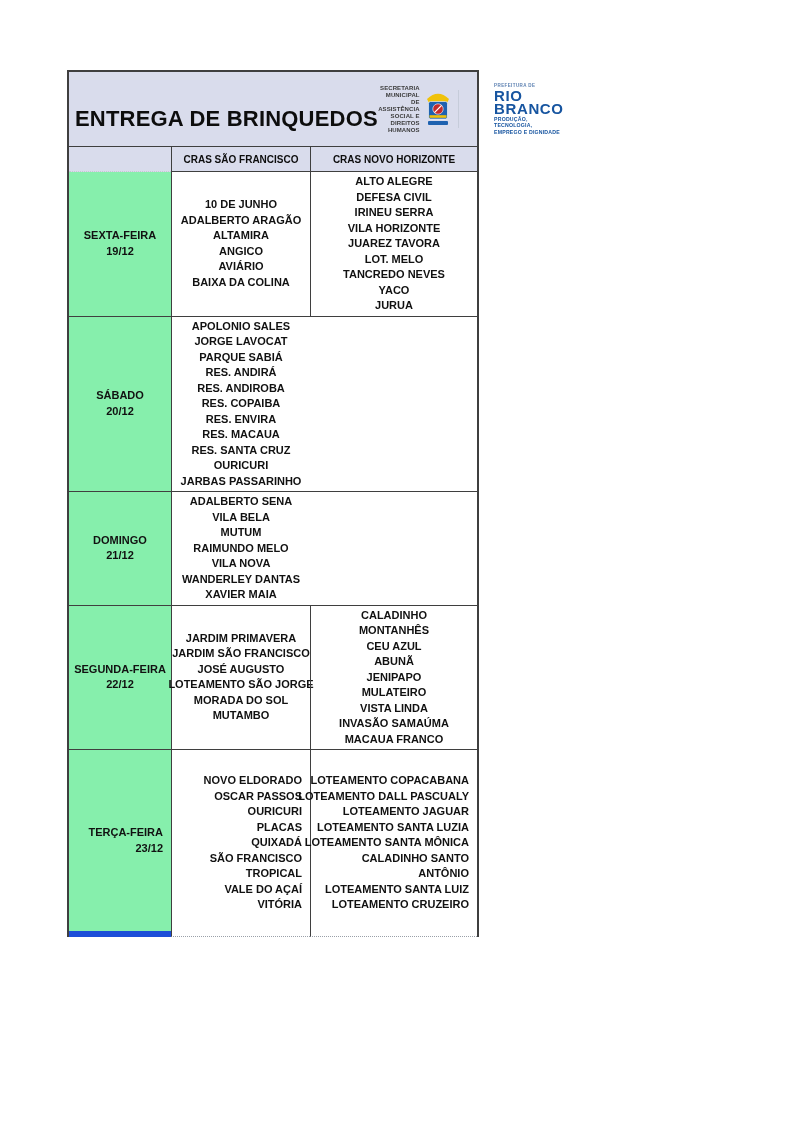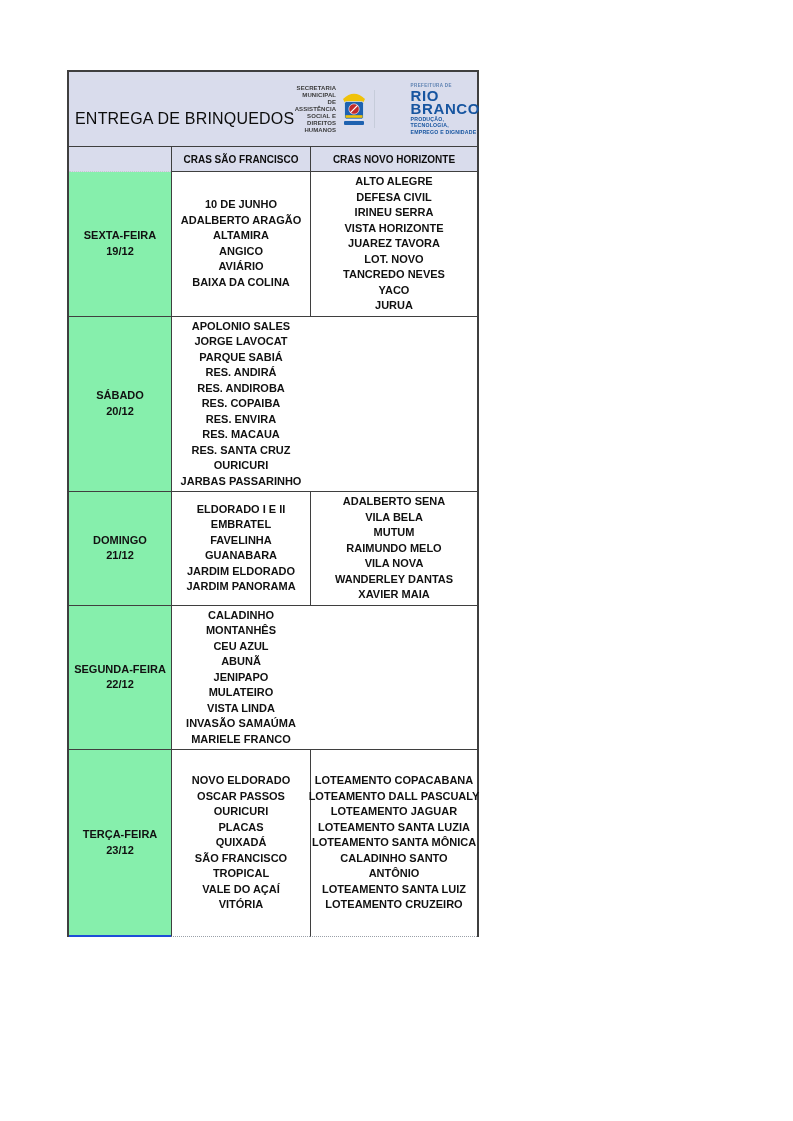--- a/index.html
+++ b/index.html
@@ -17,21 +17,21 @@
   }
 
   
   .title-block {
     height:75px; background:#d9dcec;
     border-bottom:1px solid #3f3f3f;
     display:flex; align-items:center; justify-content:space-between;
     padding:0 3px 0 6px; box-sizing:border-box;
   }
   .doc-title {
-    font-size:16px; font-weight:400; color:#0d0d0d;
+    font-size:22px; font-weight:700; color:#0d0d0d;
     letter-spacing:0.2px; white-space:nowrap;margin-top:20px;
   }
   .logo-group { display:flex; align-items:center; }
   .secretaria {
     text-align:right; font-size:6px; font-weight:700;
     color:#3a3a3a; line-height:7px; margin-right:4px; letter-spacing:0.1px;
   }
   .crest { margin-right:4px; }
   .crest svg { display:block; }
   .logo-divider { width:1px; height:38px; background:#c6ccda; margin:0 4px 0 2px; }
@@ -55,22 +55,22 @@
   .header-row .cell:first-child { border-bottom:1px dotted #c4c8d2; }
   .header-label { font-size:10px; font-weight:700; color:#0d0d0d; white-space:nowrap; }
 
   .trow { background:#ffffff; }
   .trow + .trow { border-top:1px solid #3f3f3f; }
   .day-cell { background:#86efac; }
   .line {
     font-size:11px; font-weight:700; color:#111111;
     line-height:15.5px; white-space:nowrap;
   }
-  .trow:last-child .cell { border-bottom:1px dotted #9aa0a8; }
-  .trow:last-child .day-cell { border-bottom:2px solid #1d4ed8; }
+  .trow:last-child .cell { border-bottom:1px dotted #9aa0a8;align-items:flex-end; }
+  .trow:last-child .day-cell { border-bottom:6px solid #1d4ed8; }
 </style>
 </head>
 <body>
 
 <div class="sheet">
   <div class="table">
 
     <div class="title-block">
       <div class="doc-title">ENTREGA DE BRINQUEDOS</div>
 
@@ -127,23 +127,23 @@
             <div class="line">ADALBERTO ARAGÃO</div>
             <div class="line">ALTAMIRA</div>
             <div class="line">ANGICO</div>
             <div class="line">AVIÁRIO</div>
             <div class="line">BAIXA DA COLINA</div>
           </div>
           <div class="cell list-cell">
             <div class="line">ALTO ALEGRE</div>
             <div class="line">DEFESA CIVIL</div>
             <div class="line">IRINEU SERRA</div>
-            <div class="line">VISTA HORIZONTE</div>
+            <div class="line">VILA HORIZONTE</div>
             <div class="line">JUAREZ TAVORA</div>
-            <div class="line">LOT. NOVO</div>
+            <div class="line">LOT. MELO</div>
             <div class="line">TANCREDO NEVES</div>
             <div class="line">YACO</div>
             <div class="line">JURUA</div>
           </div>
         </div>
         <div class="trow" style="min-height: 173px;">
           <div class="cell day-cell">
             <div class="line">SÁBADO</div>
             <div class="line">20/12</div>
           </div>
@@ -160,52 +160,52 @@
             <div class="line">OURICURI</div>
             <div class="line">JARBAS PASSARINHO</div>
           </div>
         </div>
         <div class="trow" style="min-height: 112px;">
           <div class="cell day-cell">
             <div class="line">DOMINGO</div>
             <div class="line">21/12</div>
           </div>
           <div class="cell list-cell">
-            <div class="line">ELDORADO I E II</div>
-            <div class="line">EMBRATEL</div>
-            <div class="line">FAVELINHA</div>
-            <div class="line">GUANABARA</div>
-            <div class="line">JARDIM ELDORADO</div>
-            <div class="line">JARDIM PANORAMA</div>
-          </div>
-          <div class="cell list-cell">
             <div class="line">ADALBERTO SENA</div>
             <div class="line">VILA BELA</div>
             <div class="line">MUTUM</div>
             <div class="line">RAIMUNDO MELO</div>
             <div class="line">VILA NOVA</div>
             <div class="line">WANDERLEY DANTAS</div>
             <div class="line">XAVIER MAIA</div>
           </div>
         </div>
         <div class="trow" style="min-height: 140px;">
           <div class="cell day-cell">
             <div class="line">SEGUNDA-FEIRA</div>
             <div class="line">22/12</div>
+          </div>
+          <div class="cell list-cell">
+            <div class="line">JARDIM PRIMAVERA</div>
+            <div class="line">JARDIM SÃO FRANCISCO</div>
+            <div class="line">JOSÉ AUGUSTO</div>
+            <div class="line">LOTEAMENTO SÃO JORGE</div>
+            <div class="line">MORADA DO SOL</div>
+            <div class="line">MUTAMBO</div>
           </div>
           <div class="cell list-cell">
             <div class="line">CALADINHO</div>
             <div class="line">MONTANHÊS</div>
             <div class="line">CEU AZUL</div>
             <div class="line">ABUNÃ</div>
             <div class="line">JENIPAPO</div>
             <div class="line">MULATEIRO</div>
             <div class="line">VISTA LINDA</div>
             <div class="line">INVASÃO SAMAÚMA</div>
-            <div class="line">MARIELE FRANCO</div>
+            <div class="line">MACAUA FRANCO</div>
           </div>
         </div>
         <div class="trow" style="min-height: 187px;">
           <div class="cell day-cell">
             <div class="line">TERÇA-FEIRA</div>
             <div class="line">23/12</div>
           </div>
           <div class="cell list-cell">
             <div class="line">NOVO ELDORADO</div>
             <div class="line">OSCAR PASSOS</div>

